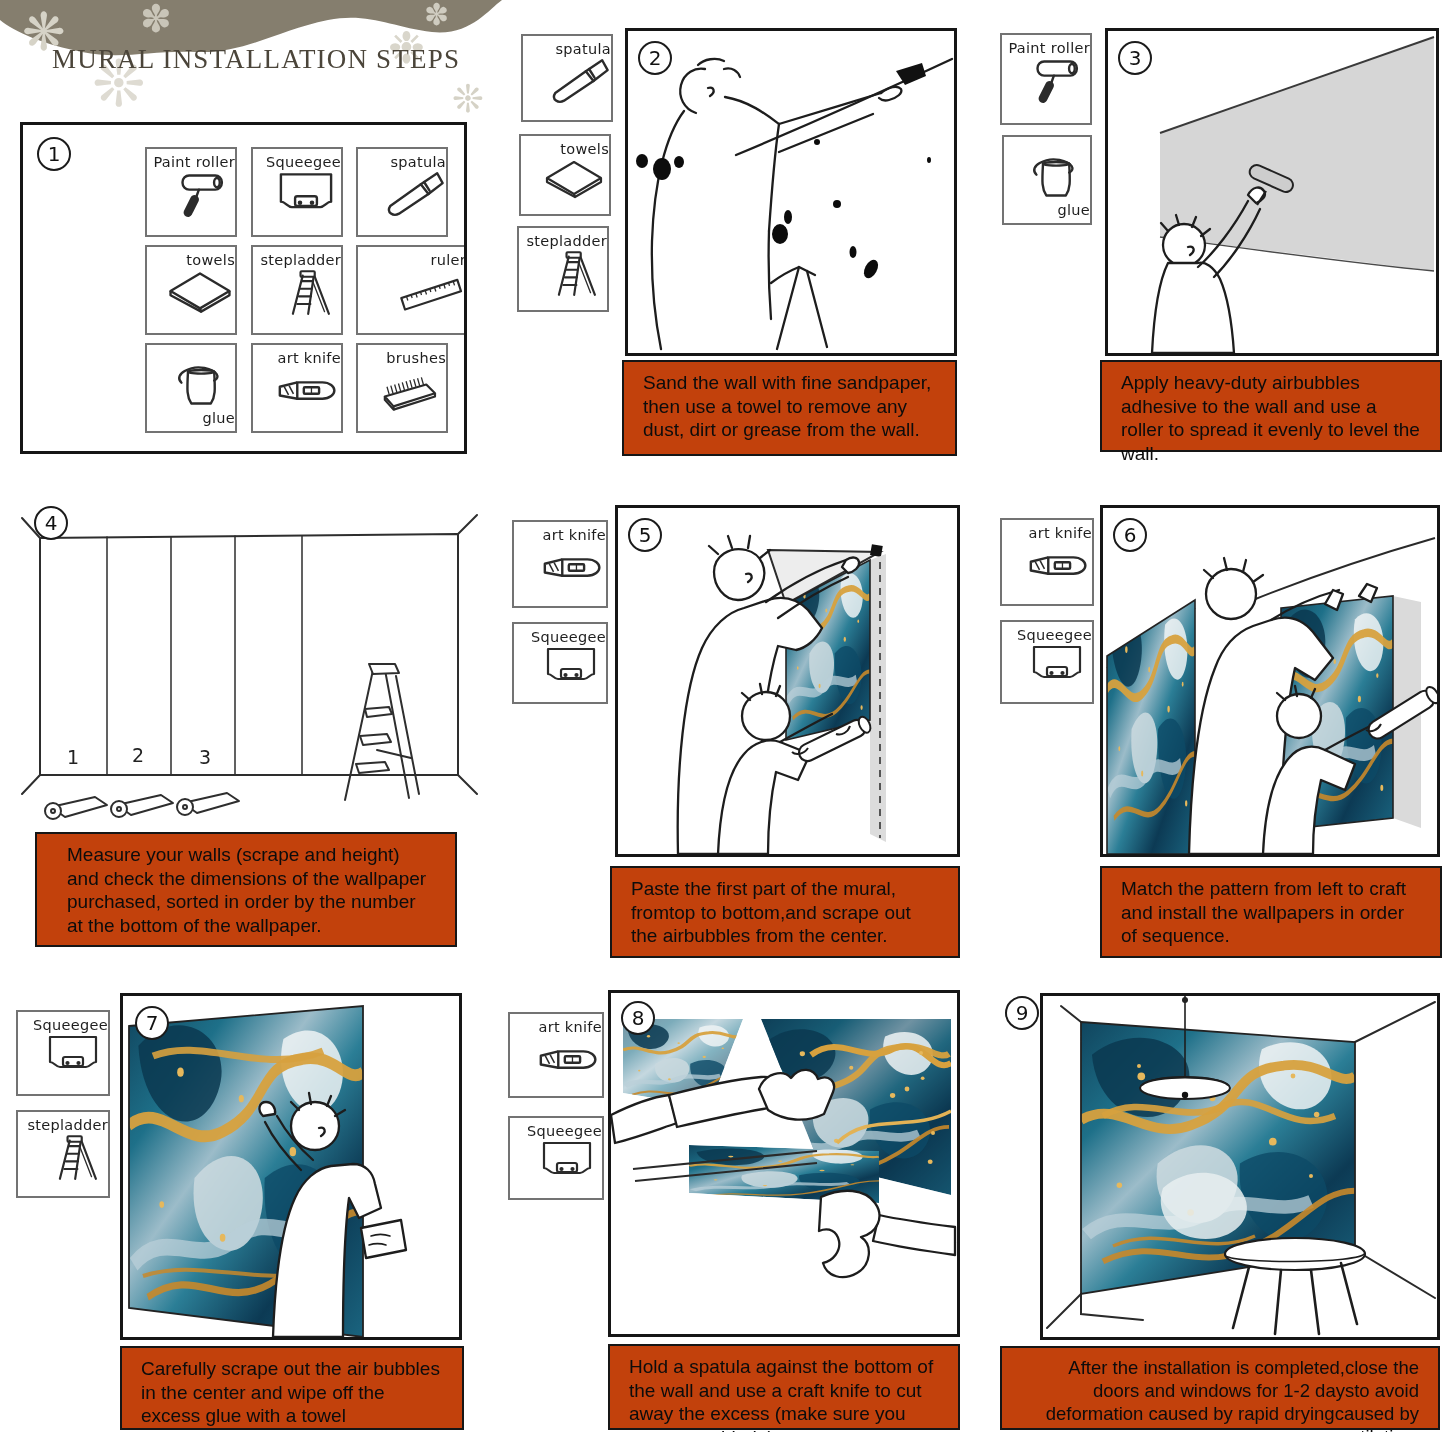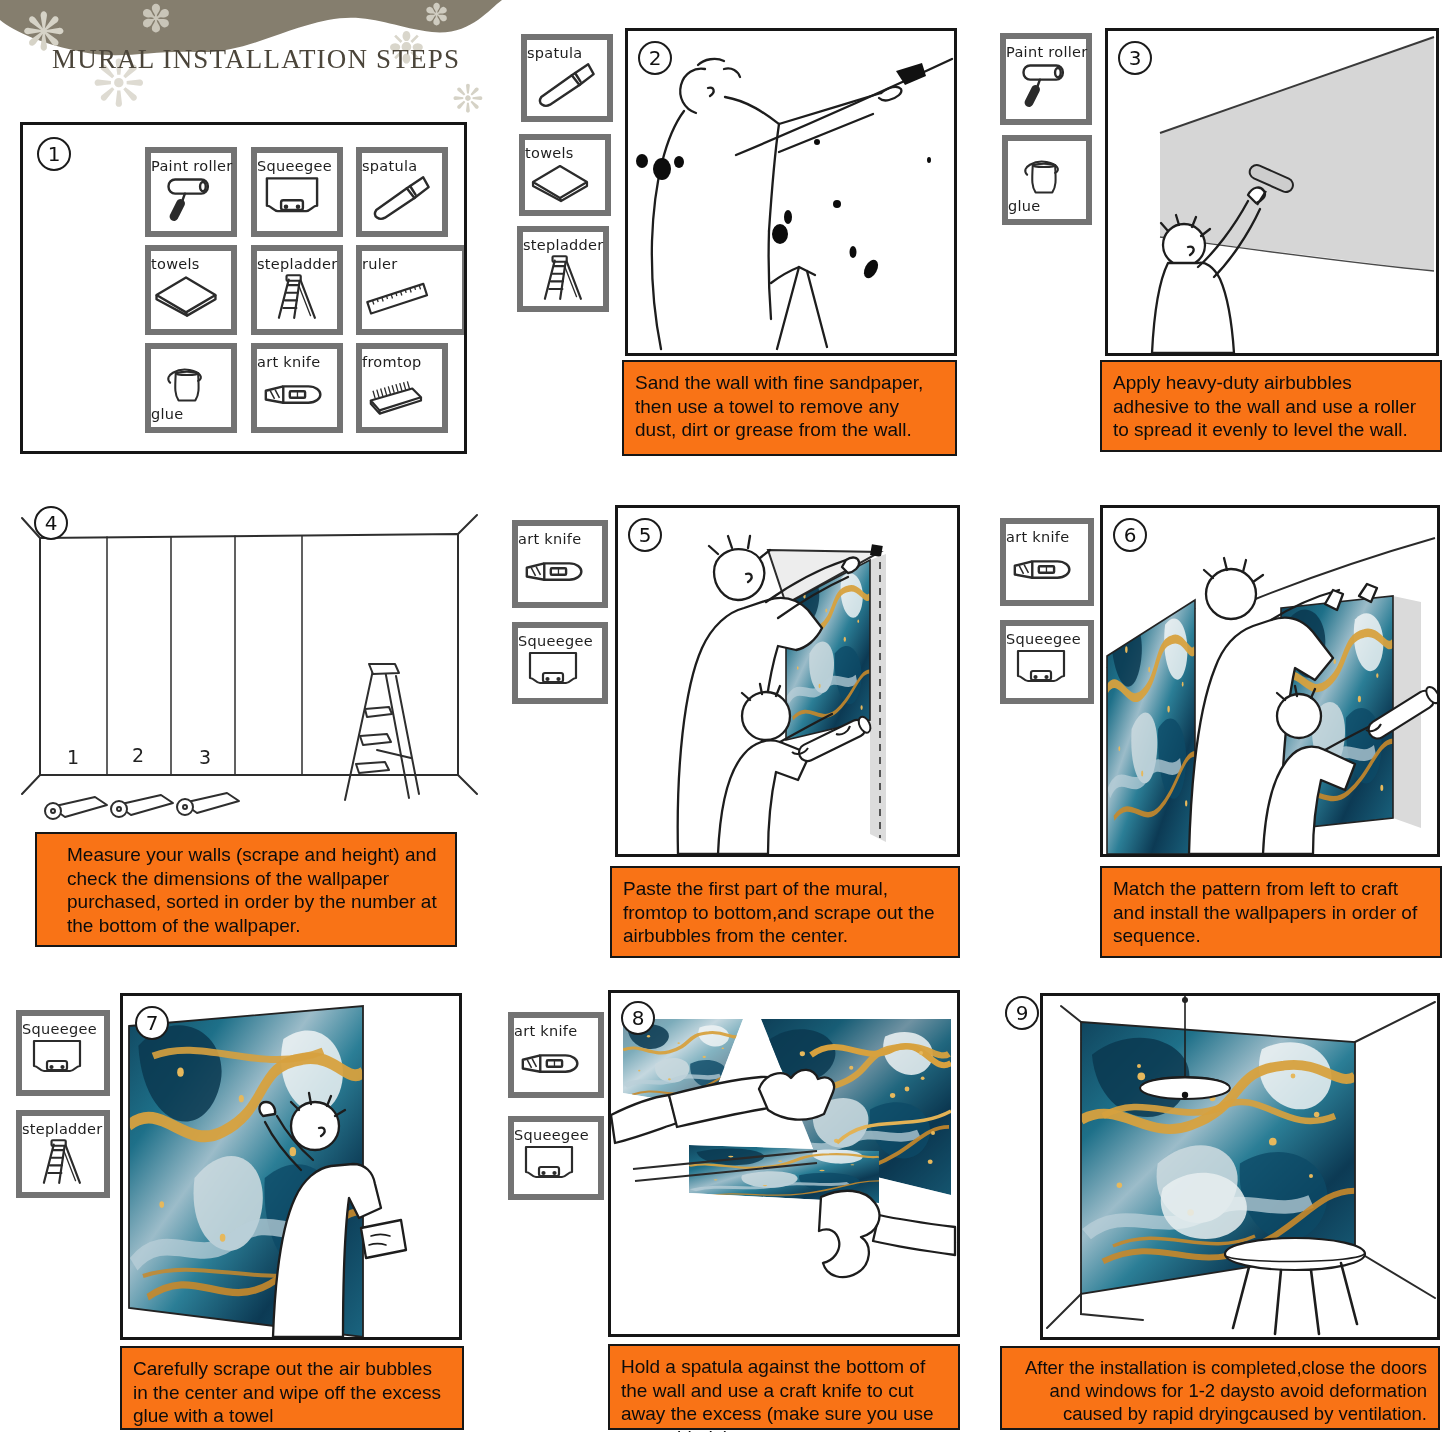--- a/index.html
+++ b/index.html
@@ -1,21 +1,21 @@
 <!DOCTYPE html>
 <html><head>
 <meta charset="utf-8">
 <style>
   *{margin:0;padding:0;box-sizing:border-box}
   html,body{width:1445px;height:1432px}
   body{position:relative;background:#fff;font-family:"Liberation Sans",sans-serif;color:#111;overflow:hidden}
   .abs{position:absolute}
   .panel{position:absolute;border:3px solid #161616;background:#fff;overflow:hidden}
-  .caption{position:absolute;border:2.5px solid #161616;background:#f97316;font-size:19px;line-height:1.24;padding:9px 11px;color:#0c0c0c}
-  .toolbox{position:absolute;border:6px solid #737373;background:#fff;display:flex;flex-direction:column;align-items:flex-start;justify-content:flex-start;padding-top:5px}
+  .caption{position:absolute;border:2.5px solid #161616;background:#c2410c;font-size:19px;line-height:1.24;padding:9px 19px;color:#0c0c0c}
+  .toolbox{position:absolute;border:2px solid #737373;background:#fff;display:flex;flex-direction:column;align-items:flex-end;justify-content:flex-start;padding-top:5px}
   .toolbox.label-bottom{flex-direction:column-reverse;padding-top:16px;padding-bottom:5px}
   .tl{font-family:"DejaVu Sans",sans-serif;font-size:14.5px;color:#1e1e1e;letter-spacing:.3px;white-space:nowrap}
   .ticon{width:70px;height:48px}
   .stepnum{position:absolute;width:34px;height:34px;border:2.5px solid #1b1b1b;border-radius:50%;display:flex;align-items:center;justify-content:center;font-family:"DejaVu Sans",sans-serif;font-size:20px;background:#fff;z-index:5}
   .tools-side{position:absolute;text-align:center;font-family:"DejaVu Sans",sans-serif;font-weight:600;font-size:25px;color:#161616;line-height:1.55}
   .wallnum{position:absolute;font-family:"DejaVu Sans",sans-serif;font-size:19px;color:#222}
   .flower{position:absolute;color:#d6d3c7;z-index:1;line-height:1}
   .header-title{position:absolute;left:52px;top:44px;width:410px;font-family:"Liberation Serif",serif;font-weight:400;font-size:27px;letter-spacing:1.2px;color:#4b453a;z-index:3;white-space:nowrap}
   svg{display:block}
 </style>
@@ -181,21 +181,21 @@
         <use href="#ic-glue"></use>
       </svg>
   </div>
   <div class="toolbox" style="left:228px;top:218px;width:92px;height:90px">
     <span class="tl">art knife</span>
     <svg class="ticon">
         <use href="#ic-art-knife"></use>
       </svg>
   </div>
   <div class="toolbox" style="left:333px;top:218px;width:92px;height:90px">
-    <span class="tl">fromtop</span>
+    <span class="tl">brushes</span>
     <svg class="ticon">
         <use href="#ic-brushes"></use>
       </svg>
   </div>
 </div>
 
 <div class="toolbox" style="left:521px;top:34px;width:92px;height:88px">
   <span class="tl">spatula</span>
   <svg class="ticon">
       <use href="#ic-spatula"></use>

